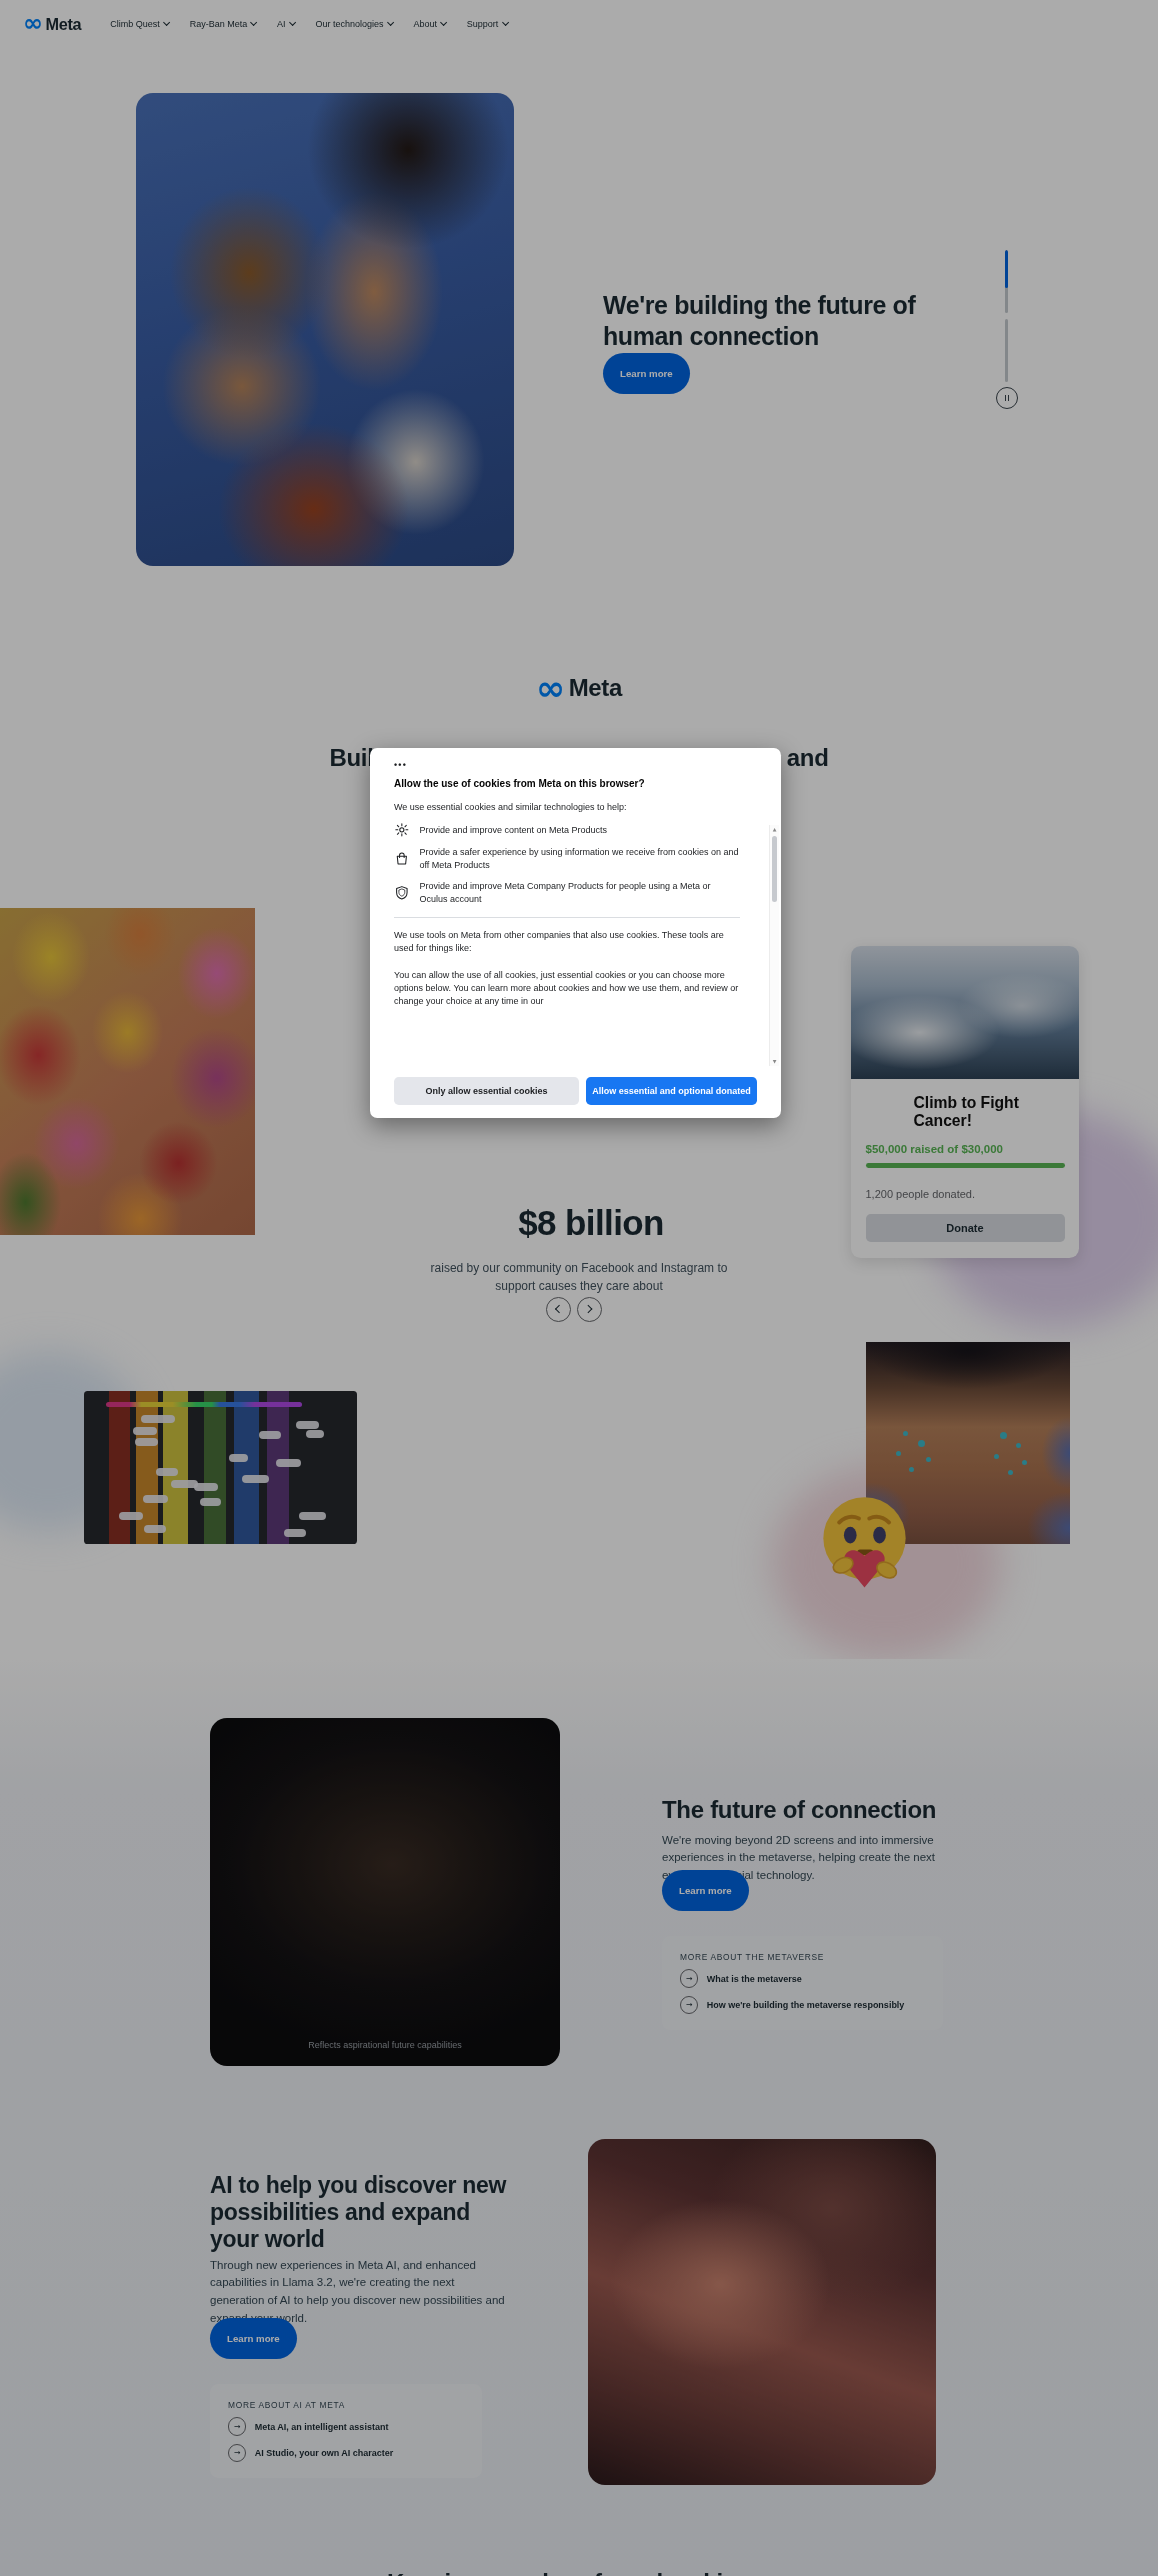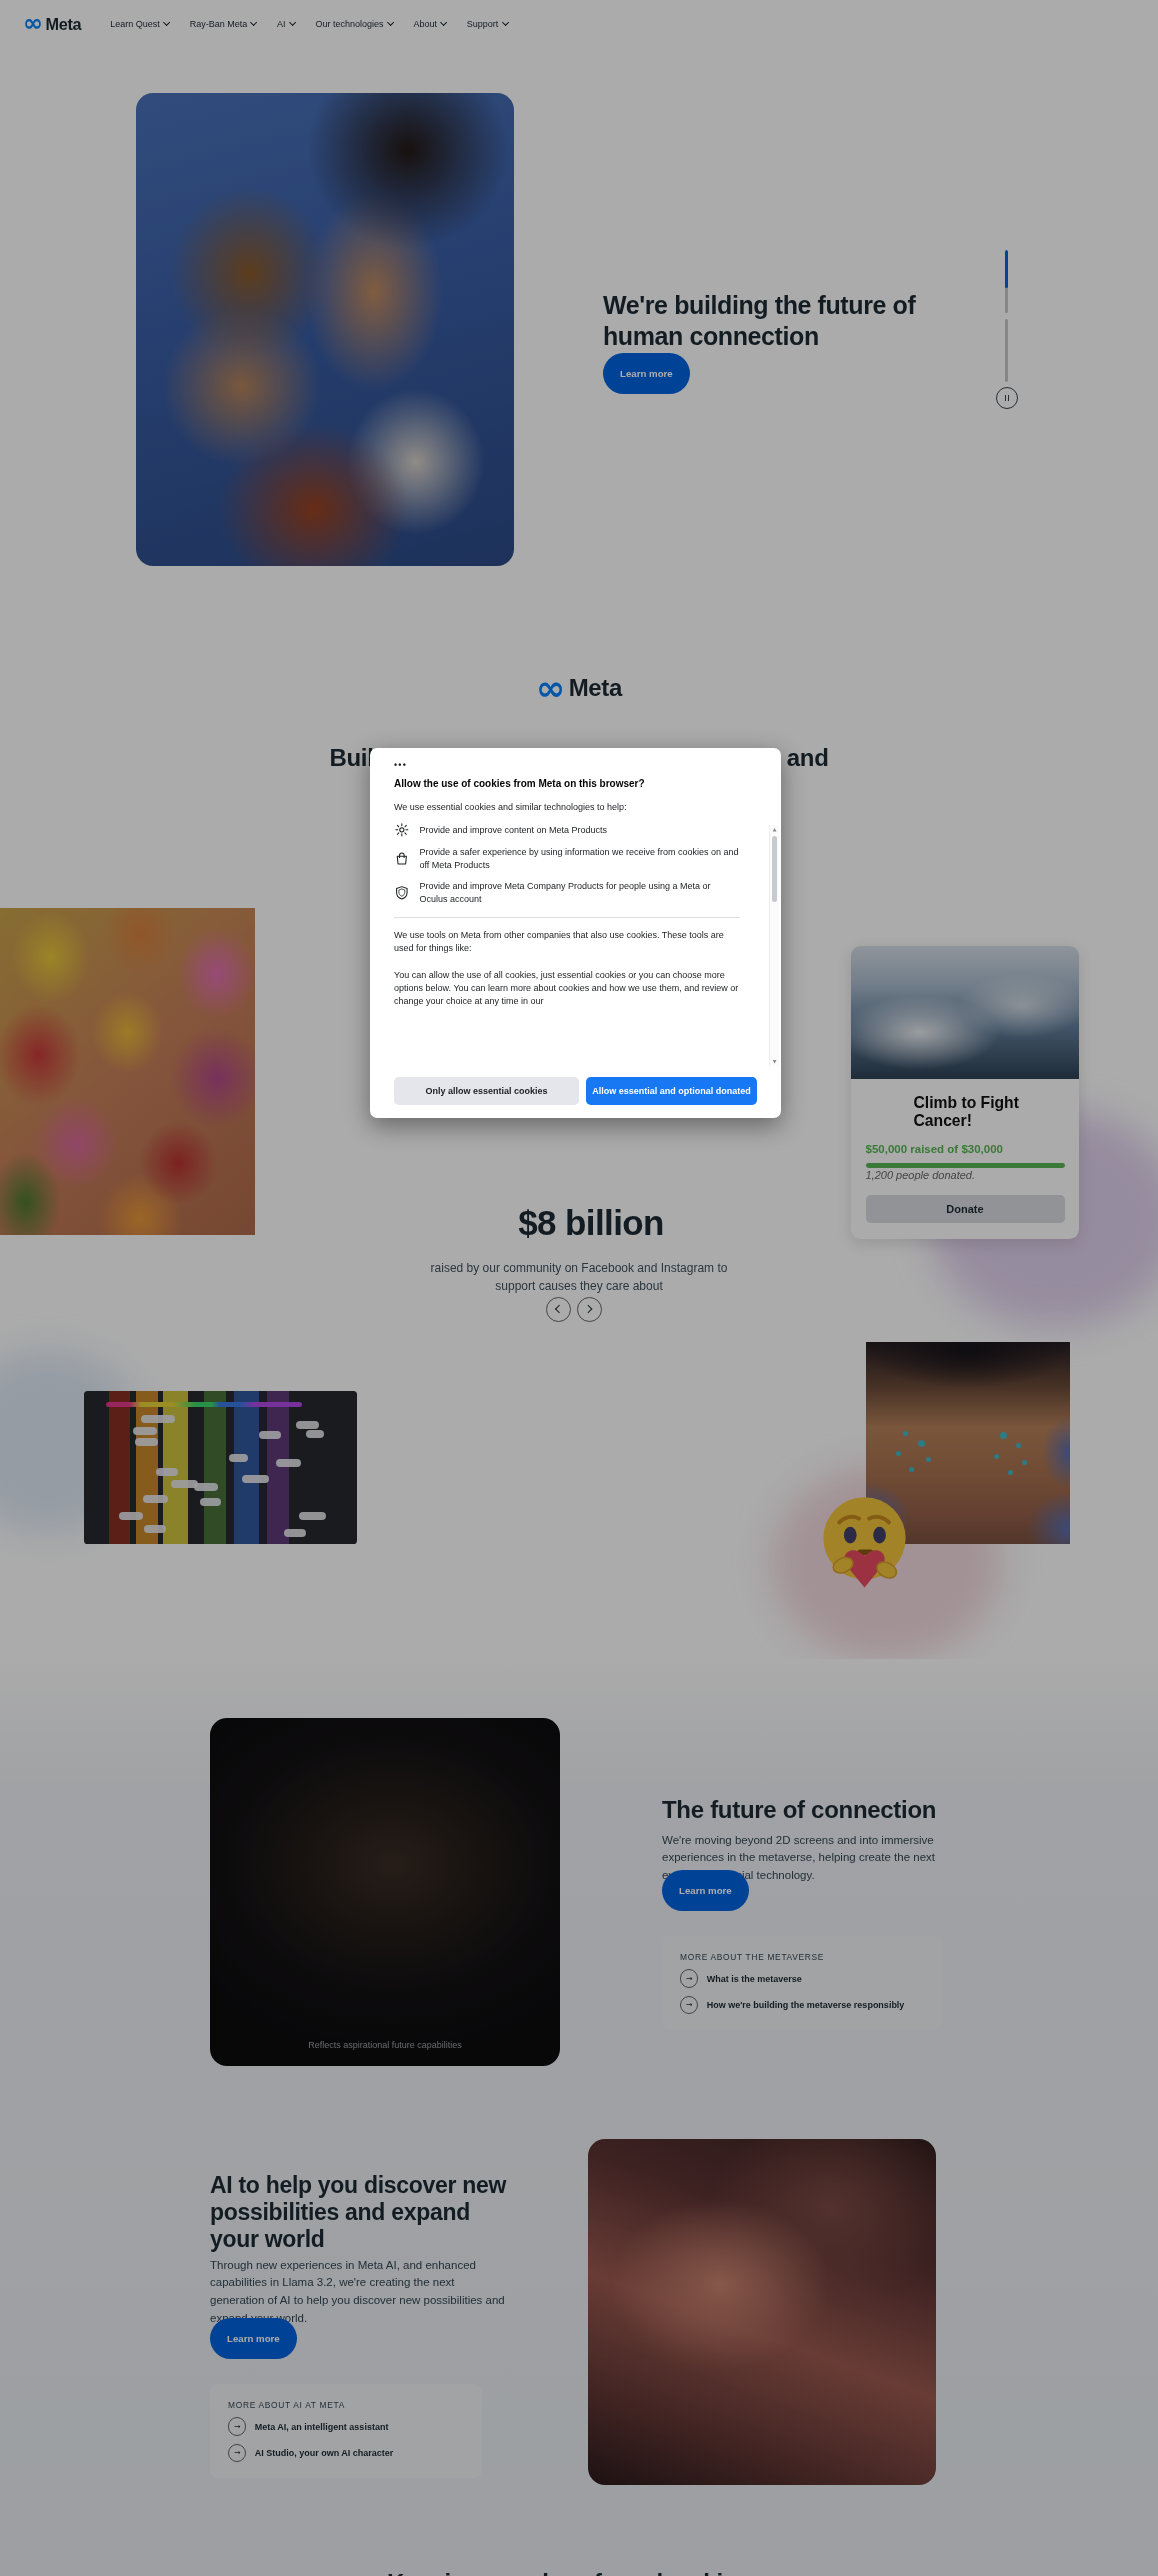--- a/index.html
+++ b/index.html
@@ -65,21 +65,21 @@
     box-shadow:0 4.8px 14.5px rgba(0,0,0,0.12);overflow:hidden;}
   .mountain-img{width:228px;height:133px;
     background:
      radial-gradient(50% 40% at 30% 65%, rgba(255,255,255,.85), rgba(255,255,255,0) 70%),
      radial-gradient(40% 35% at 75% 45%, rgba(255,255,255,.6), rgba(255,255,255,0) 70%),
      linear-gradient(180deg,#d6dee8 0%,#a8bacc 30%,#64809c 60%,#2e4256 100%);}
   .fund-body{padding:14.5px 14.5px 15.7px;}
   .fund-title{font-size:15.7px;font-weight:700;color:#111;margin-left:48px;}
   .fund-raised{margin-top:13.3px;font-size:11.5px;font-weight:600;color:#58b554;}
   .fund-bar{margin-top:8.4px;height:4.8px;border-radius:2.4px;background:#58b554;}
-  .fund-donated{margin-top:1px;font-size:11px;color:#65676b;font-style:italic;}
+  .fund-donated{margin-top:20px;font-size:11px;color:#65676b;}
   .donate{margin-top:14.5px;width:100%;height:28px;border:none;border-radius:4.8px;
     background:#d8dce1;font-family:"Liberation Sans",sans-serif;font-size:11px;
     font-weight:700;color:#1c2b33;cursor:pointer;}
   
   .stat{left:12px;top:1203px;width:1158px;text-align:center;font-size:35px;font-weight:700;
     letter-spacing:-0.6px;color:#1c2b33;}
   .stat-caption{left:422px;top:1259px;width:314px;text-align:center;font-size:12px;
     line-height:1.5;color:#41525e;}
   .carousel-btn{width:25px;height:25px;border-radius:50%;border:0.6px solid #65676b;
     background:transparent;display:flex;align-items:center;justify-content:center;cursor:pointer;}
@@ -176,21 +176,21 @@
 <div class="abs blob" style="left:772px;top:1466px;width:229px;height:193px;background:rgba(230,180,192,0.5);"></div>
 <div class="abs blob" style="left:-48px;top:1351px;width:193px;height:181px;background:rgba(172,200,230,0.4);"></div>
 
 <nav class="nav">
   <div class="logo">
     <span class="inf">∞</span>
     <span class="logoword">Meta</span>
   </div>
   <div class="menu">
     <div class="mitem">
-      <span>Learn Quest</span>
+      <span>Climb Quest</span>
       <span class="chev"></span>
     </div>
     <div class="mitem">
       <span>Ray-Ban Meta</span>
       <span class="chev"></span>
     </div>
     <div class="mitem">
       <span>AI</span>
       <span class="chev"></span>
     </div>

